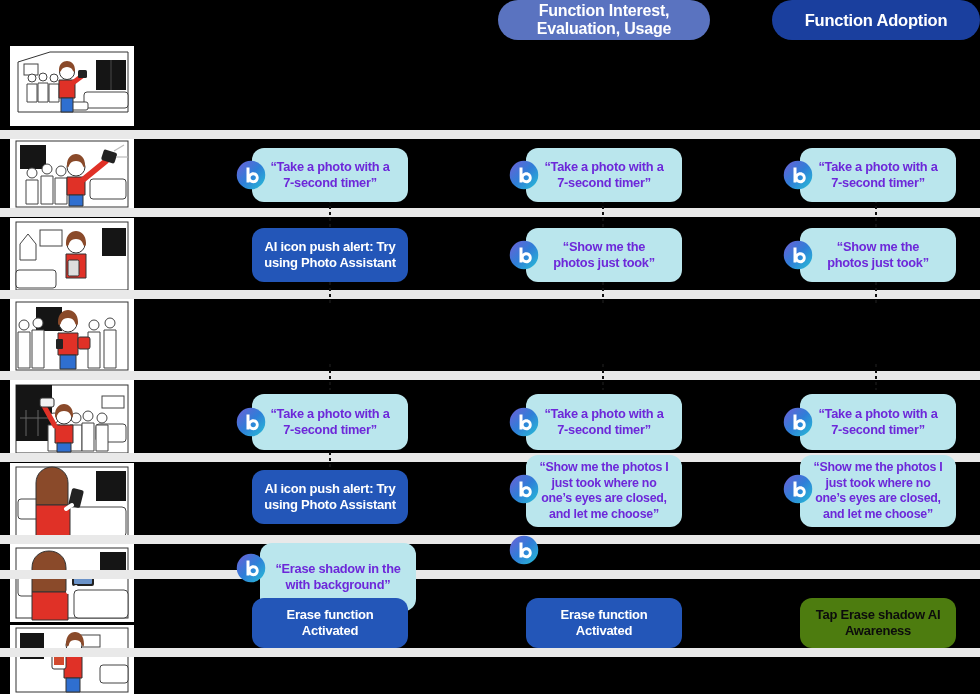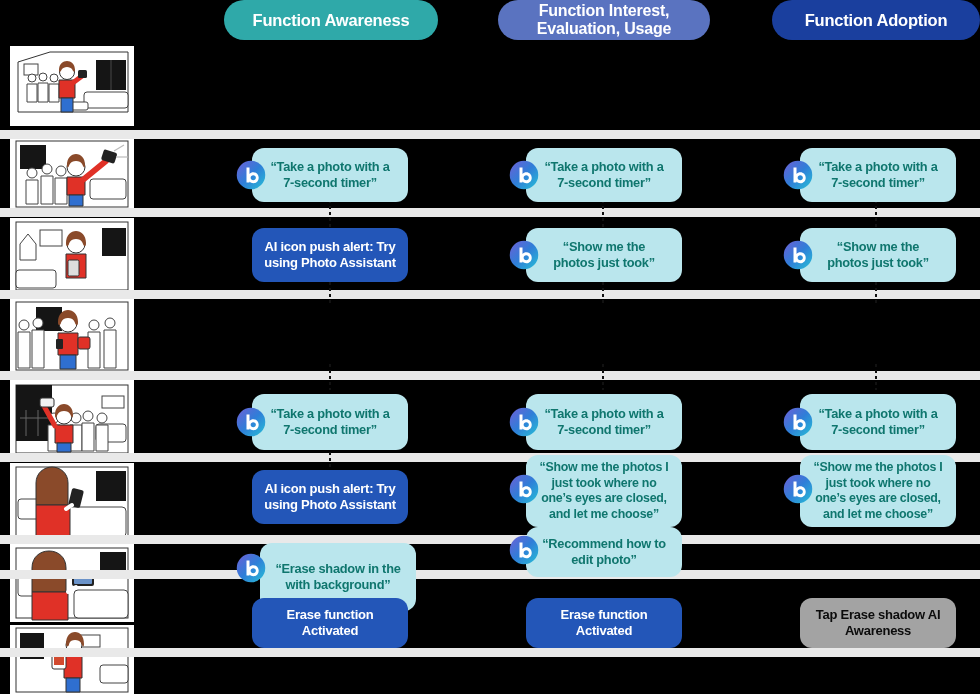--- a/index.html
+++ b/index.html
@@ -52,42 +52,39 @@
   .node {
     position: absolute;
     display: flex; align-items: center; justify-content: center;
     text-align: center;
     border-radius: 12px;
     line-height: 1.25;
     padding: 6px 10px;
     font-weight: bold;
     letter-spacing: -0.25px;
   }
-  .node.light { background: #bae6ed; color: #0f766e; font-size: 12.8px; }
+  .node.light { background: #bae6ed; color: #6d28d9; font-size: 12.8px; }
   .node.dark  { background: #2356b8; color: #ffffff; font-size: 13px; }
-  .node.lightalt { background: #a3a3a3; color: #0c0c0c; font-size: 13px; }
+  .node.lightalt { background: #4d7c0f; color: #0c0c0c; font-size: 13px; }
 
   
   .bixby {
     position: absolute;
     width: 30px; height: 30px;
     border-radius: 50%;
     overflow: visible;
     z-index: 4;
   }
   .bixby svg { display:block; width:30px; height:30px; }
 </style>
 </head>
 <body>
 
 <div id="stage">
 
-  <div class="pill awareness">
-    <span>Function Awareness</span>
-  </div>
 
   <div class="pill adoption">
     <span>Function Adoption</span>
   </div>
 
   <div class="pill interest">
     <span>
       <span>Function Interest,</span><br>
       <span>Evaluation, Usage</span>
     </span>
@@ -451,26 +448,20 @@
       <span>with background”</span>
     </span>
   </div>
   <div class="bixby" style="left:236px; top:553px;">
     <svg viewBox="0 0 40 40">
         <circle cx="20" cy="20" r="19" fill="url(#bg1)"></circle>
       <path d="M14 10h4v8.5c1.2-1.4 3-2.3 5.1-2.3 4.1 0 7.2 3.2 7.2 7.4s-3.1 7.4-7.2 7.4c-2.1 0-3.9-.9-5.1-2.3V30h-4V10zm9 17c2 0 3.5-1.5 3.5-3.4S25 20.2 23 20.2s-3.5 1.5-3.5 3.4S21 27 23 27z" fill="#fff"></path>
       </svg>
   </div>
 
-  <div class="node light" style="left:526px; top:527px; width:156px; height:50px;">
-    <span>
-      <span>“Recommend how to</span><br>
-      <span>edit photo”</span>
-    </span>
-  </div>
   <div class="bixby" style="left:509px; top:535px;">
     <svg viewBox="0 0 40 40">
         <circle cx="20" cy="20" r="19" fill="url(#bg1)"></circle>
       <path d="M14 10h4v8.5c1.2-1.4 3-2.3 5.1-2.3 4.1 0 7.2 3.2 7.2 7.4s-3.1 7.4-7.2 7.4c-2.1 0-3.9-.9-5.1-2.3V30h-4V10zm9 17c2 0 3.5-1.5 3.5-3.4S25 20.2 23 20.2s-3.5 1.5-3.5 3.4S21 27 23 27z" fill="#fff"></path>
       </svg>
   </div>
 
   <div class="node dark" style="left:252px; top:598px; width:156px; height:50px;">
     <span>
       <span>Erase function</span><br>

